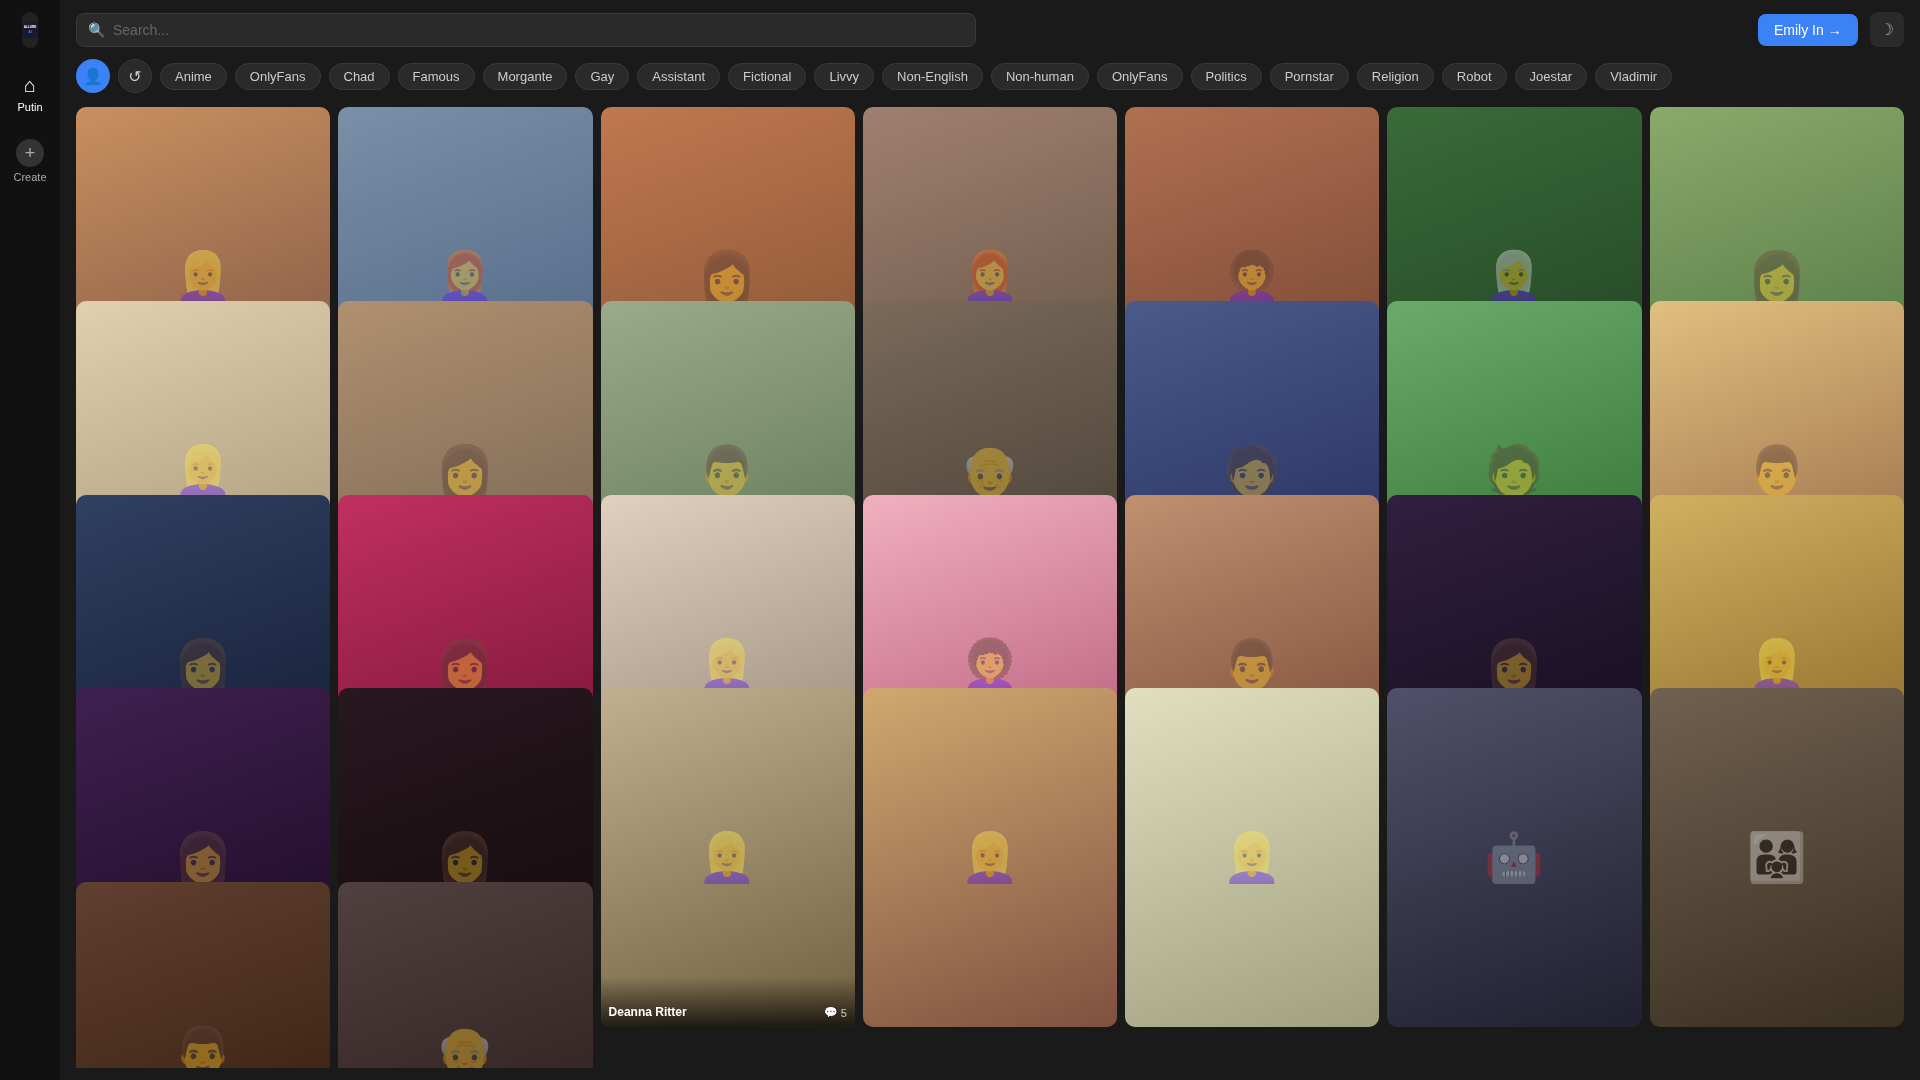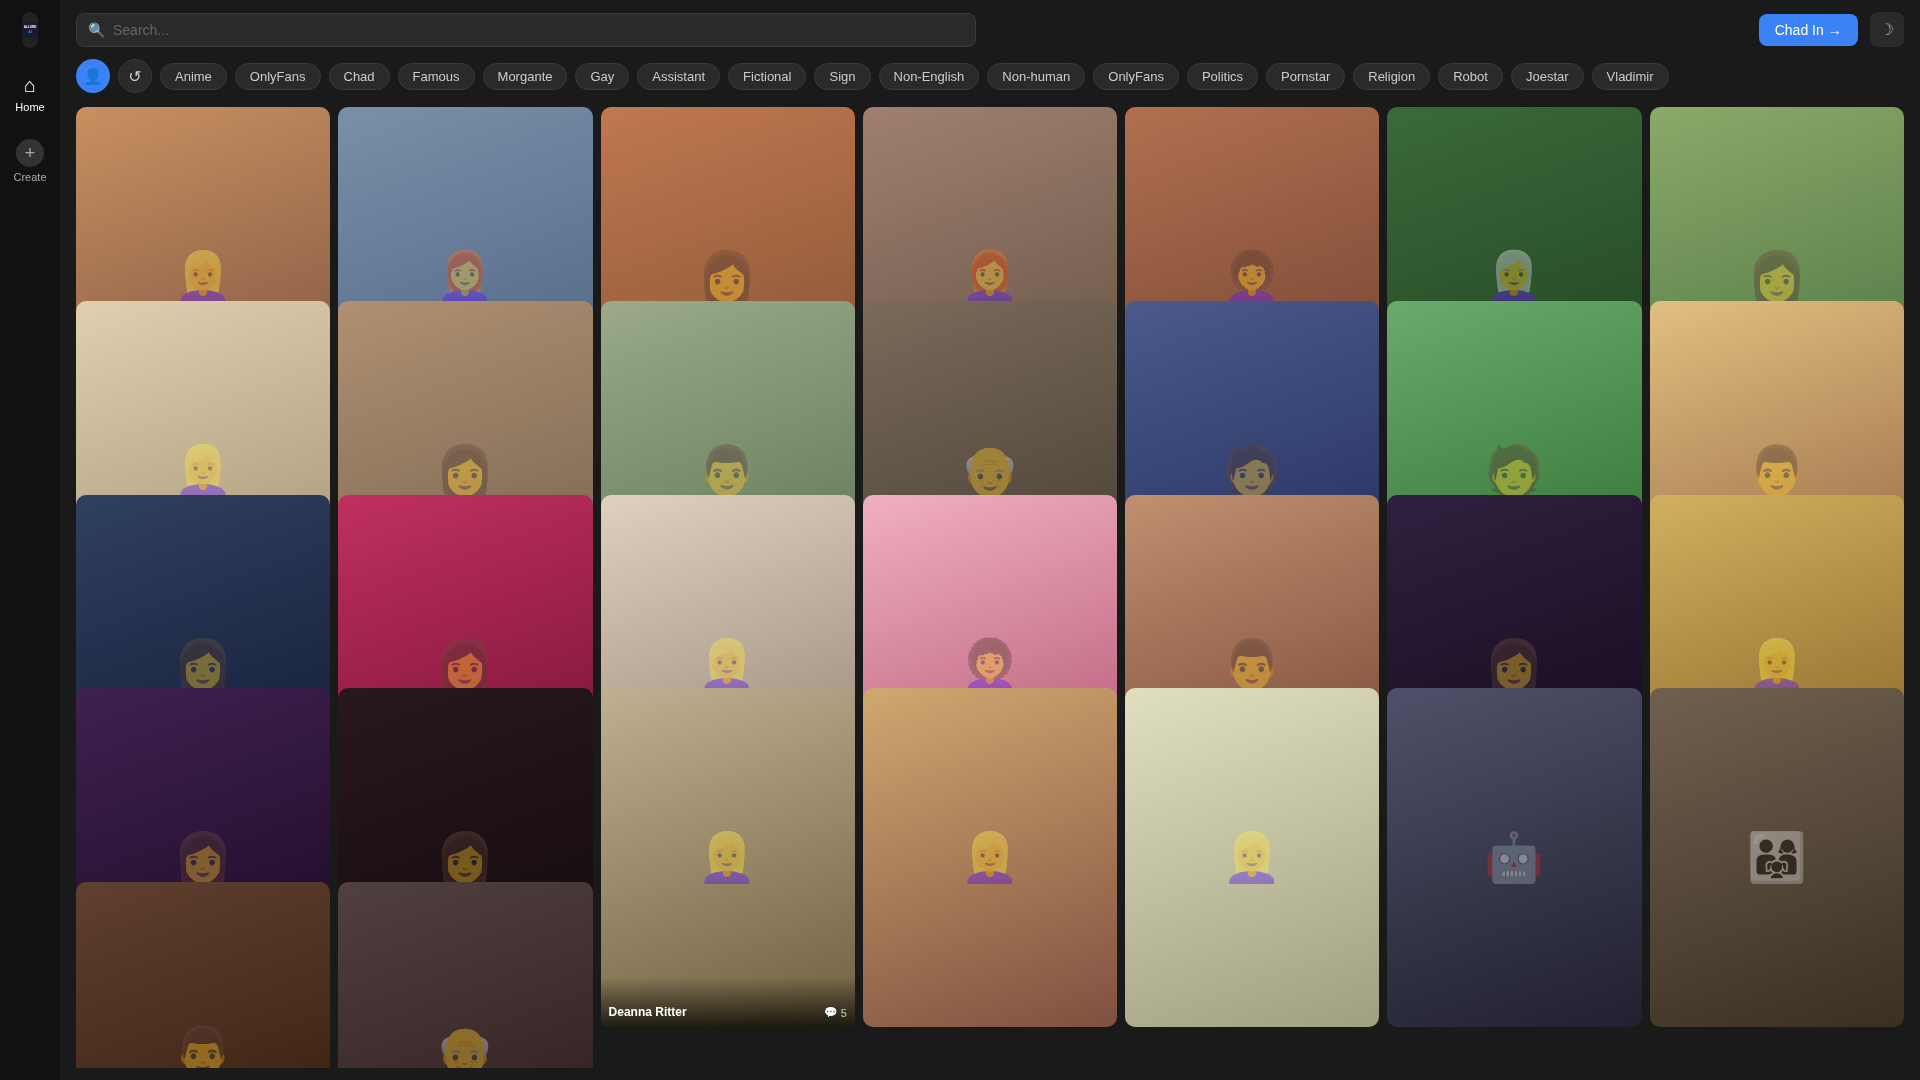--- a/index.html
+++ b/index.html
@@ -255,39 +255,39 @@
   <div class="sidebar-logo">
     <svg width="36" height="36" viewBox="0 0 36 36">
       <rect width="36" height="36" rx="8" fill="#1a1a2e"></rect>
       <text x="18" y="14" text-anchor="middle" fill="#fff" font-size="7" font-weight="bold">ALLURE</text>
       <text x="18" y="24" text-anchor="middle" fill="#3b82f6" font-size="8" font-weight="bold">AI</text>
     </svg>
   </div>
 
   <div class="sidebar-item active">
     <span class="sidebar-item-icon">⌂</span>
-    <span class="sidebar-item-label">Home</span>
+    <span class="sidebar-item-label">Putin</span>
   </div>
 
   <div class="sidebar-create">
     <div class="sidebar-create-btn">+</div>
     <span class="sidebar-create-label">Create</span>
   </div>
 </nav>
 
 <div class="main">
 
   <div class="topbar">
     <div class="search-wrapper">
       <span class="search-icon-el">🔍</span>
       <input type="text" class="search-input" placeholder="Search..." style="">
     </div>
     <div class="topbar-right">
       <button class="sign-in-btn">
-        <span>Chad In →</span>
+        <span>Emily In →</span>
       </button>
       <button class="theme-toggle">
         <span>☽</span>
       </button>
     </div>
   </div>
 
   <div class="filter-bar">
     <button class="filter-icon-btn">
       <span>👤</span>
@@ -297,21 +297,21 @@
     </button>
     <div id="filter-tags-container" style="display: flex; gap: 8px; flex-wrap: nowrap;">
         <button class="filter-tag">Anime</button>
         <button class="filter-tag">OnlyFans</button>
         <button class="filter-tag">Chad</button>
         <button class="filter-tag">Famous</button>
         <button class="filter-tag">Morgante</button>
         <button class="filter-tag">Gay</button>
         <button class="filter-tag">Assistant</button>
         <button class="filter-tag">Fictional</button>
-        <button class="filter-tag">Sign</button>
+        <button class="filter-tag">Livvy</button>
         <button class="filter-tag">Non-English</button>
         <button class="filter-tag">Non-human</button>
         <button class="filter-tag">OnlyFans</button>
         <button class="filter-tag">Politics</button>
         <button class="filter-tag">Pornstar</button>
         <button class="filter-tag">Religion</button>
         <button class="filter-tag">Robot</button>
         <button class="filter-tag">Joestar</button>
         <button class="filter-tag">Vladimir</button>
       </div>

